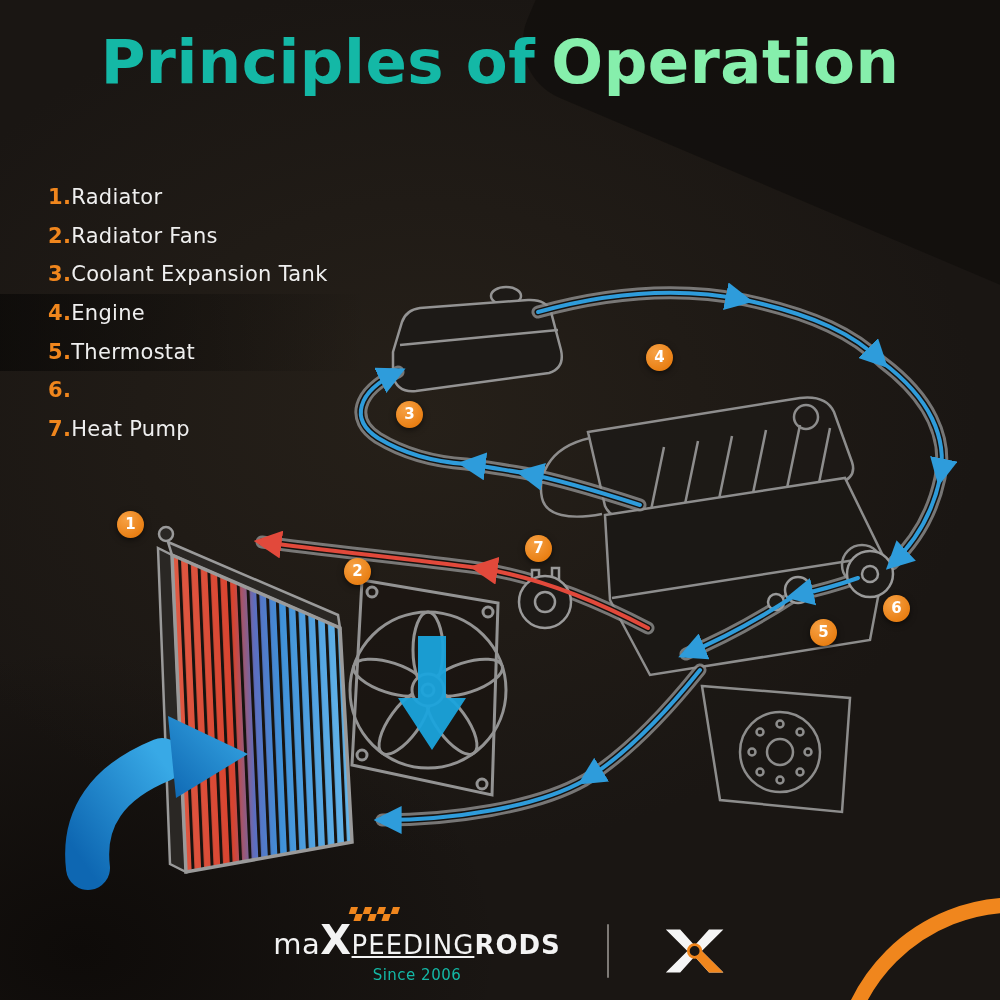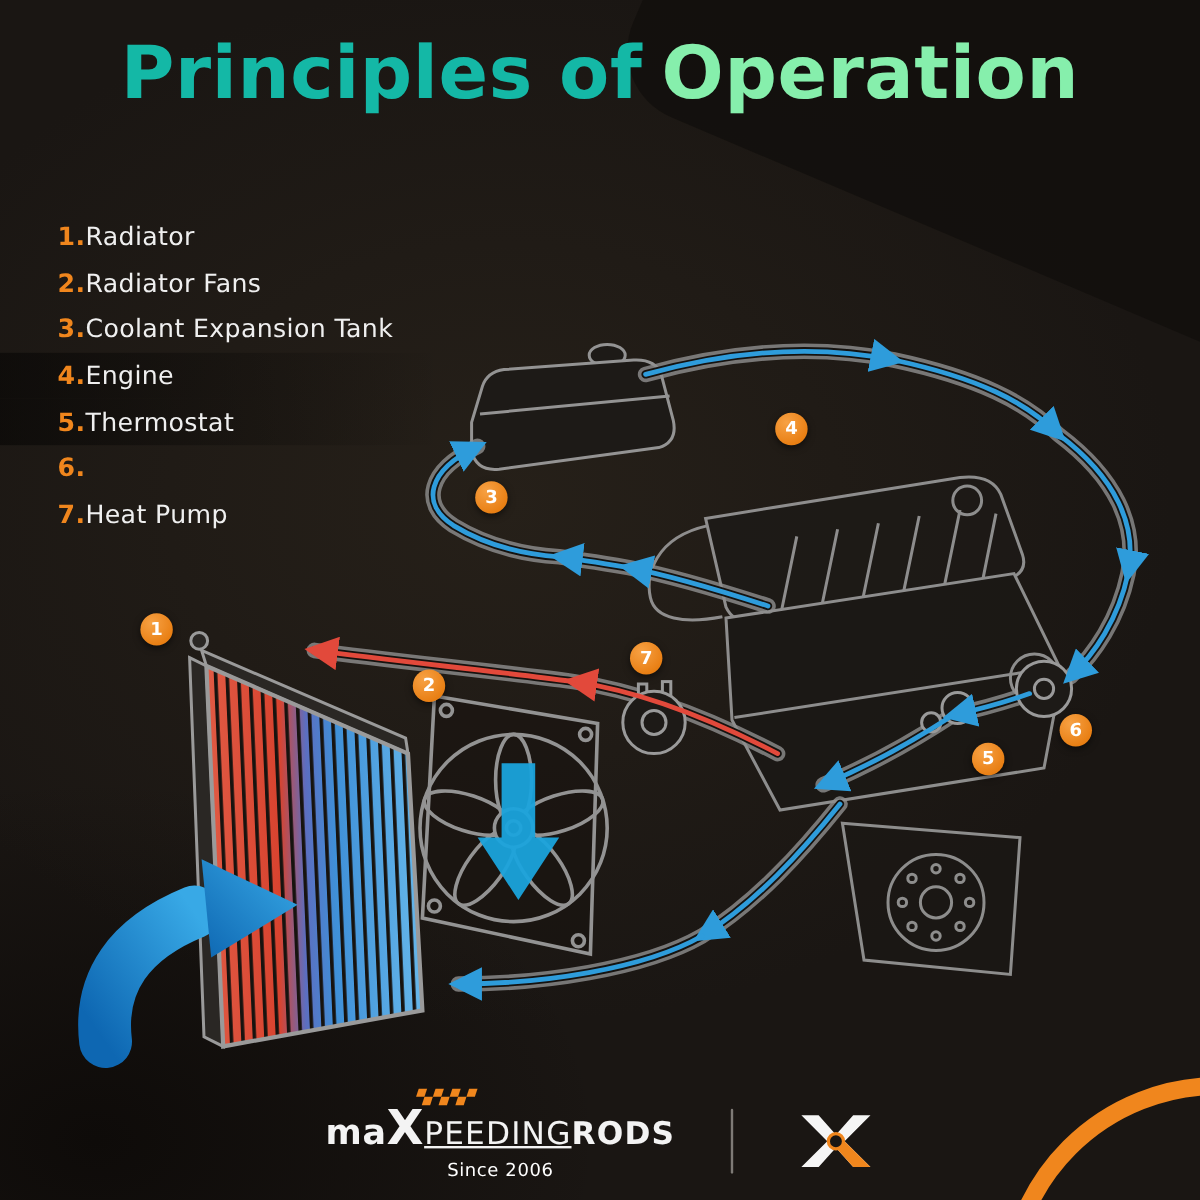--- a/index.html
+++ b/index.html
@@ -36,26 +36,26 @@
   .badge{position:absolute;width:27px;height:27px;border-radius:50%;z-index:2;
     background:radial-gradient(circle at 35% 30%, #F7A144, #E87E12 75%);
     color:#fff;font-weight:700;font-size:15px;line-height:27px;text-align:center;
     box-shadow:0 2px 6px rgba(0,0,0,.55);}
 
   
   .footer{position:absolute;left:0;bottom:16px;width:100%;display:flex;
     justify-content:center;align-items:center;gap:46px;z-index:3;}
   .brand{text-align:center;}
   .brand-line{position:relative;display:flex;align-items:baseline;justify-content:center;color:#F3F3F3;}
-  .b-ma{font-weight:700;font-size:29px;letter-spacing:.5px;}
+  .b-ma{font-weight:400;font-size:29px;letter-spacing:.5px;}
   .b-x{font-weight:800;font-size:40px;letter-spacing:.5px;}
   .b-peeding{font-weight:400;font-size:26px;letter-spacing:1px;text-decoration:underline;}
   .b-rods{font-weight:800;font-size:26px;letter-spacing:1px;}
   .checkers{position:absolute;left:70px;top:-10px;}
-  .since{color:#ffffff;font-size:15px;margin-top:3px;letter-spacing:.5px;}
+  .since{color:#14b8a6;font-size:15px;margin-top:3px;letter-spacing:.5px;}
   .v-divider{width:2px;height:54px;background:#7E7A76;border-radius:1px;}
   .x-logo{display:block;}
 </style>
 </head>
 <body>
 
 <div class="stage">
 
   <div class="bg-corner-tr"></div>
 

